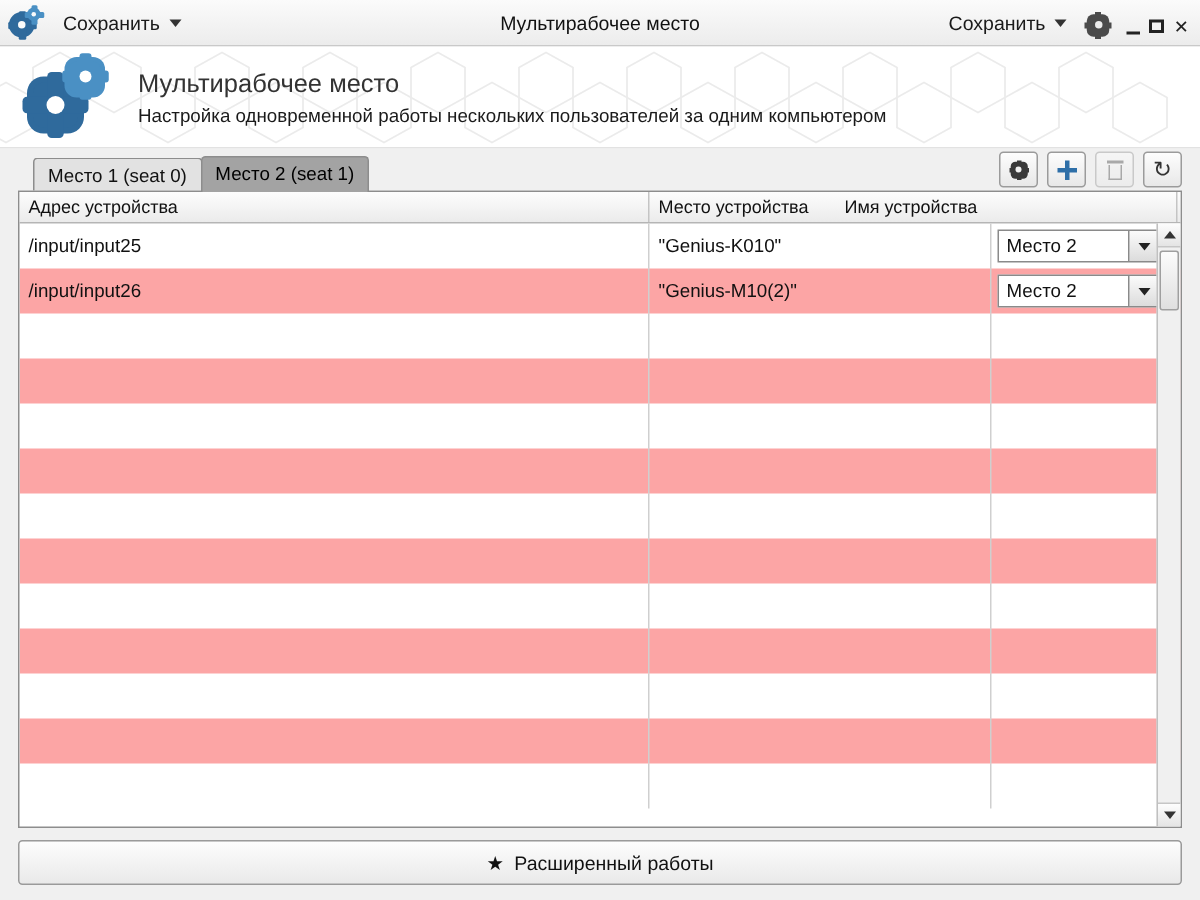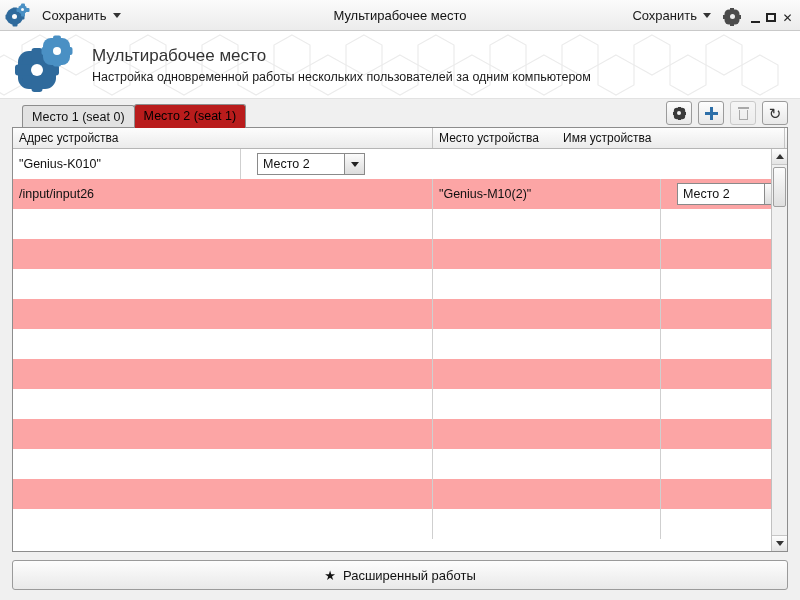--- a/index.html
+++ b/index.html
@@ -321,21 +321,21 @@
     border: 1px solid #8d8d8d;
     border-bottom: none;
     border-radius: 3px 3px 0 0;
     background: #e2e2e2;
     color: #111;
     cursor: default;
     position: relative;
     top: 1px;
   }
   .tab.active {
-    background: #b91c1c;
+    background: #a3a3a3;
     color: #000;
     z-index: 3;
     top: 1px;
     height: 23px;
     line-height: 23px;
   }
   .tab + .tab { margin-left: -1px; }
   .toolbtns {
     margin-left: auto;
     display: flex;
@@ -460,21 +460,20 @@
     line-height: 30px;
     overflow: hidden;
     white-space: nowrap;
   }
   .td.col-addr { border-right: 1px solid #cfcfcf; }
   .td.col-name { border-right: 1px solid #cfcfcf; }
   .td.col-seat {
     display: flex;
     align-items: center;
     padding-left: 4px;
-    justify-content: flex-end;
   }
   .combo {
     width: 108px;
     height: 22px;
     border: 1px solid #8a8a8a;
     background: #fff;
     display: flex;
     align-items: center;
     box-sizing: border-box;
     font-size: 12.5px;
@@ -674,20 +673,21 @@
 
   <div class="table-wrap">
     <div class="thead">
       <div class="th col-addr">Адрес устройства</div>
       <div class="th col-seat">Место устройства</div>
       <div class="th col-name">Имя устройства</div>
     </div>
     <div class="tbody">
 
       <div class="trow">
+        <div class="td col-addr">/input/input25</div>
         <div class="td col-name">"Genius-K010"</div>
         <div class="td col-seat">
           <div class="combo">
             <span class="combo-val">Место 2</span>
             <span class="combo-arrow">
                 <i></i>
               </span>
           </div>
         </div>
       </div>

